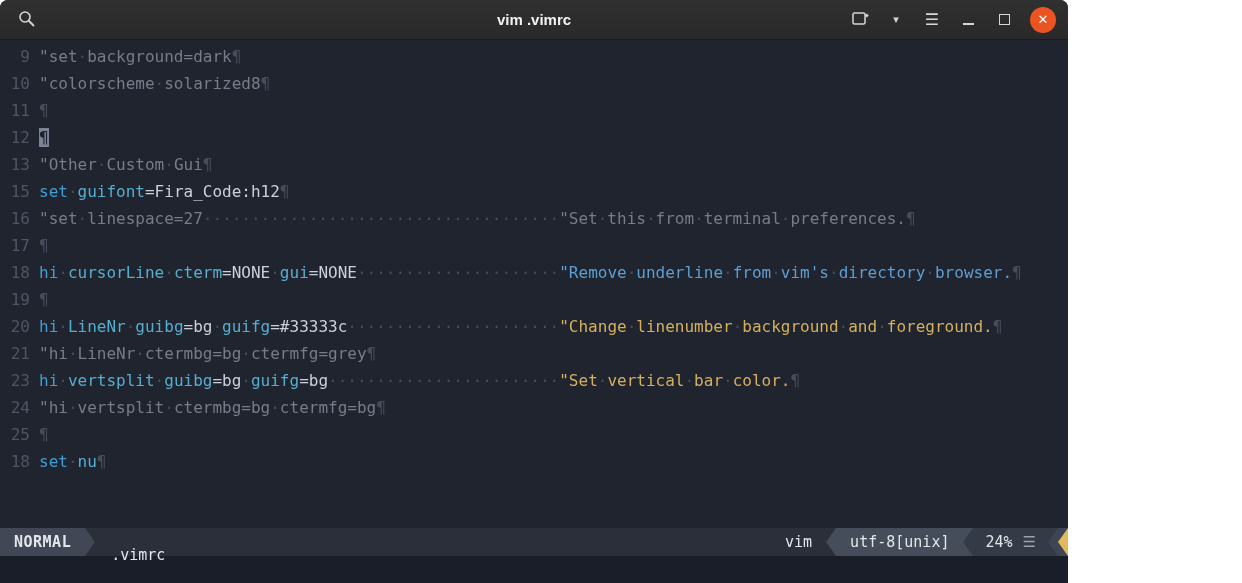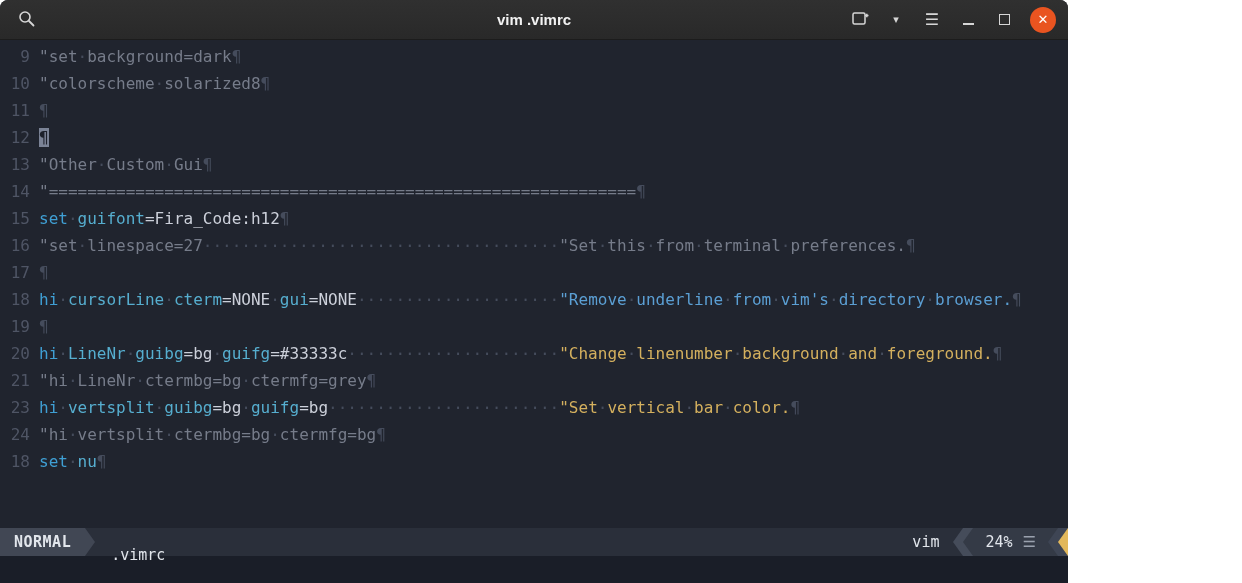--- a/index.html
+++ b/index.html
@@ -118,40 +118,41 @@
       </button>
     </div>
   </div>
 
   <div class="editor">
       <div class="line"><span class="lnum">9</span><span class="code"><span class="tk-cm">"set</span><span class="tk-ws">·</span><span class="tk-cm">background=dark</span><span class="tk-eol">¶</span></span></div>
       <div class="line"><span class="lnum">10</span><span class="code"><span class="tk-cm">"colorscheme</span><span class="tk-ws">·</span><span class="tk-cm">solarized8</span><span class="tk-eol">¶</span></span></div>
       <div class="line"><span class="lnum">11</span><span class="code"><span class="tk-eol">¶</span></span></div>
       <div class="line"><span class="lnum">12</span><span class="code"><span class="tk-cur">¶</span></span></div>
       <div class="line"><span class="lnum">13</span><span class="code"><span class="tk-cm">"Other</span><span class="tk-ws">·</span><span class="tk-cm">Custom</span><span class="tk-ws">·</span><span class="tk-cm">Gui</span><span class="tk-eol">¶</span></span></div>
-      <div class="line"><span class="lnum">14</span><span class="code"><span class="tk-cm">"=============================================================</span><span class="tk-eol">¶</span></span></div>
       <div class="line"><span class="lnum">15</span><span class="code"><span class="tk-kw">set</span><span class="tk-ws">·</span><span class="tk-id">guifont</span><span class="tk-pl">=Fira_Code:h12</span><span class="tk-eol">¶</span></span></div>
       <div class="line"><span class="lnum">16</span><span class="code"><span class="tk-cm">"set</span><span class="tk-ws">·</span><span class="tk-cm">linespace=27</span><span class="tk-ws">·····································</span><span class="tk-cm">"Set</span><span class="tk-ws">·</span><span class="tk-cm">this</span><span class="tk-ws">·</span><span class="tk-cm">from</span><span class="tk-ws">·</span><span class="tk-cm">terminal</span><span class="tk-ws">·</span><span class="tk-cm">preferences.</span><span class="tk-eol">¶</span></span></div>
       <div class="line"><span class="lnum">17</span><span class="code"><span class="tk-eol">¶</span></span></div>
       <div class="line"><span class="lnum">18</span><span class="code"><span class="tk-kw">hi</span><span class="tk-ws">·</span><span class="tk-id">cursorLine</span><span class="tk-ws">·</span><span class="tk-id">cterm</span><span class="tk-pl">=NONE</span><span class="tk-ws">·</span><span class="tk-id">gui</span><span class="tk-pl">=NONE</span><span class="tk-ws">·····················</span><span class="tk-cb">"Remove</span><span class="tk-ws">·</span><span class="tk-cb">underline</span><span class="tk-ws">·</span><span class="tk-cb">from</span><span class="tk-ws">·</span><span class="tk-cb">vim's</span><span class="tk-ws">·</span><span class="tk-cb">directory</span><span class="tk-ws">·</span><span class="tk-cb">browser.</span><span class="tk-eol">¶</span></span></div>
       <div class="line"><span class="lnum">19</span><span class="code"><span class="tk-eol">¶</span></span></div>
       <div class="line"><span class="lnum">20</span><span class="code"><span class="tk-kw">hi</span><span class="tk-ws">·</span><span class="tk-id">LineNr</span><span class="tk-ws">·</span><span class="tk-id">guibg</span><span class="tk-pl">=bg</span><span class="tk-ws">·</span><span class="tk-id">guifg</span><span class="tk-pl">=#33333c</span><span class="tk-ws">······················</span><span class="tk-cy">"Change</span><span class="tk-ws">·</span><span class="tk-cy">linenumber</span><span class="tk-ws">·</span><span class="tk-cy">background</span><span class="tk-ws">·</span><span class="tk-cy">and</span><span class="tk-ws">·</span><span class="tk-cy">foreground.</span><span class="tk-eol">¶</span></span></div>
       <div class="line"><span class="lnum">21</span><span class="code"><span class="tk-cm">"hi</span><span class="tk-ws">·</span><span class="tk-cm">LineNr</span><span class="tk-ws">·</span><span class="tk-cm">ctermbg=bg</span><span class="tk-ws">·</span><span class="tk-cm">ctermfg=grey</span><span class="tk-eol">¶</span></span></div>
       <div class="line"><span class="lnum">23</span><span class="code"><span class="tk-kw">hi</span><span class="tk-ws">·</span><span class="tk-id">vertsplit</span><span class="tk-ws">·</span><span class="tk-id">guibg</span><span class="tk-pl">=bg</span><span class="tk-ws">·</span><span class="tk-id">guifg</span><span class="tk-pl">=bg</span><span class="tk-ws">························</span><span class="tk-cy">"Set</span><span class="tk-ws">·</span><span class="tk-cy">vertical</span><span class="tk-ws">·</span><span class="tk-cy">bar</span><span class="tk-ws">·</span><span class="tk-cy">color.</span><span class="tk-eol">¶</span></span></div>
       <div class="line"><span class="lnum">24</span><span class="code"><span class="tk-cm">"hi</span><span class="tk-ws">·</span><span class="tk-cm">vertsplit</span><span class="tk-ws">·</span><span class="tk-cm">ctermbg=bg</span><span class="tk-ws">·</span><span class="tk-cm">ctermfg=bg</span><span class="tk-eol">¶</span></span></div>
+      <div class="line"><span class="lnum">25</span><span class="code"><span class="tk-eol">¶</span></span></div>
       <div class="line"><span class="lnum">18</span><span class="code"><span class="tk-kw">set</span><span class="tk-ws">·</span><span class="tk-id">nu</span><span class="tk-eol">¶</span></span></div>
     </div>
 
   <div class="statusbar">
     <div class="seg seg-mode">NORMAL</div>
     <div class="tri tri-mode"></div>
     <div class="seg filename">.vimrc</div>
     <div class="sb-spacer"></div>
     <div class="seg filetype">vim</div>
     <div class="tri tri-enc"></div>
+    <div class="seg seg-enc">utf-8[unix]</div>
     <div class="tri tri-pct"></div>
     <div class="seg seg-pct">
       <span>24%</span>
       <span class="dim">☰</span>
     </div>
     <div class="tri tri-pos"></div>
     <div class="tri tri-arrow"></div>
   </div>
 
   <div class="cmdline"></div>

